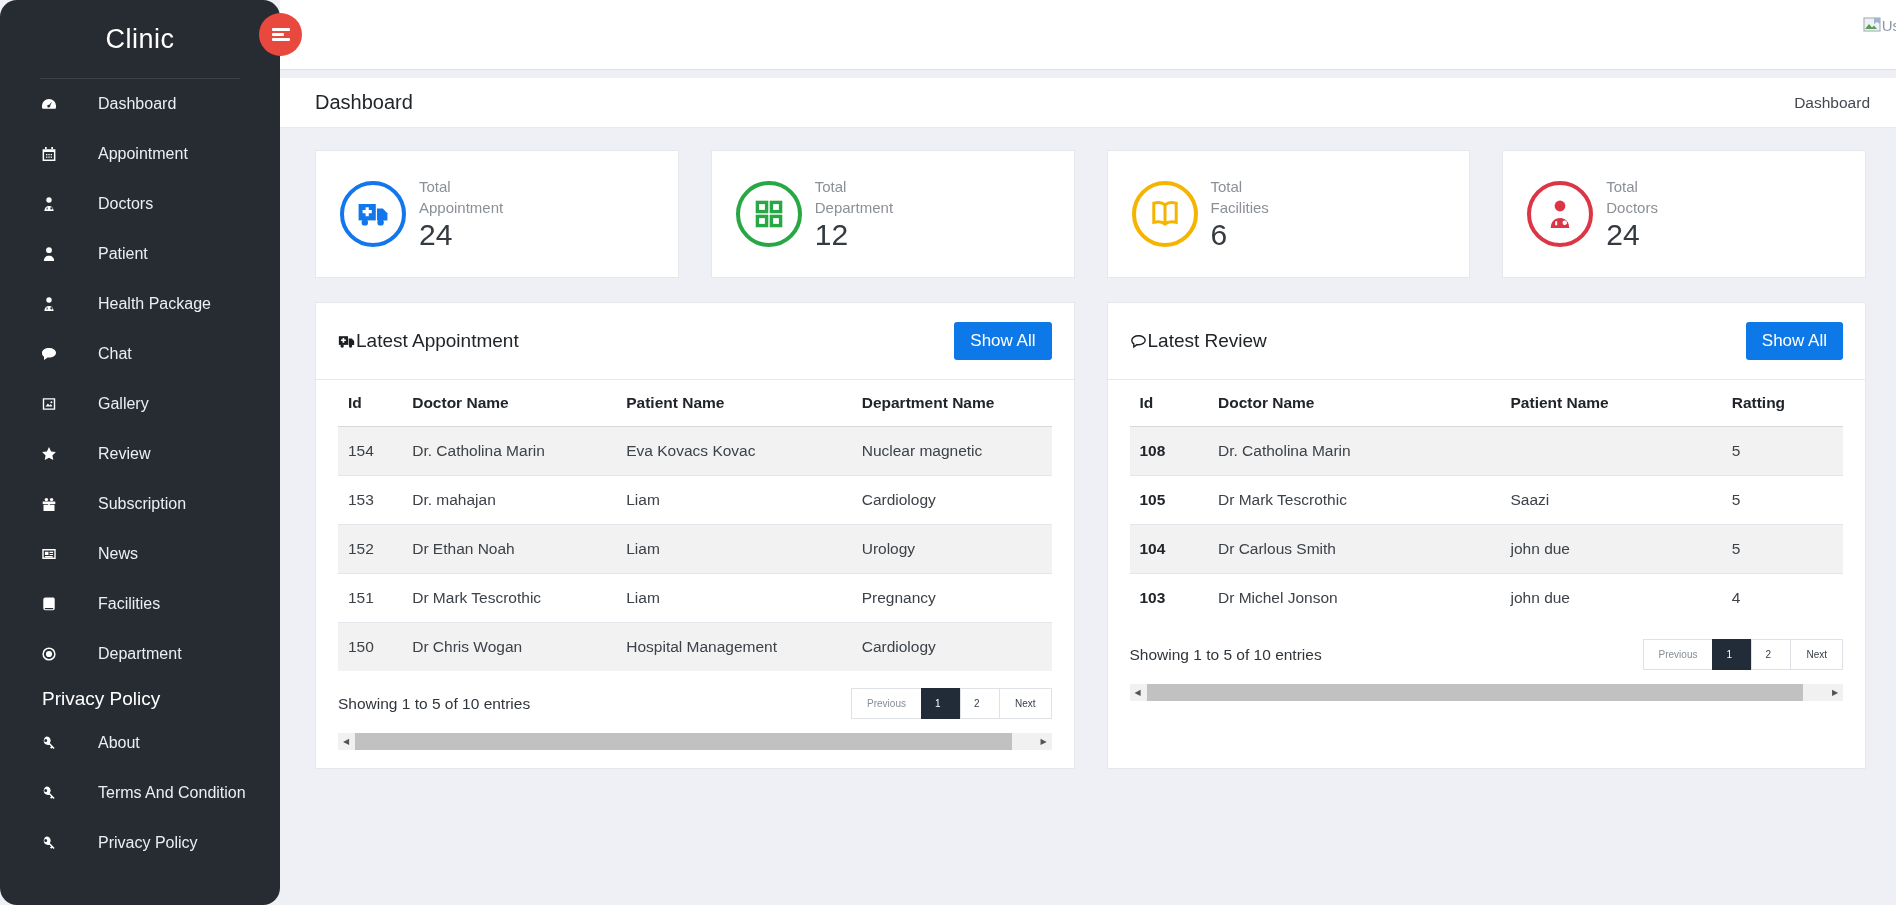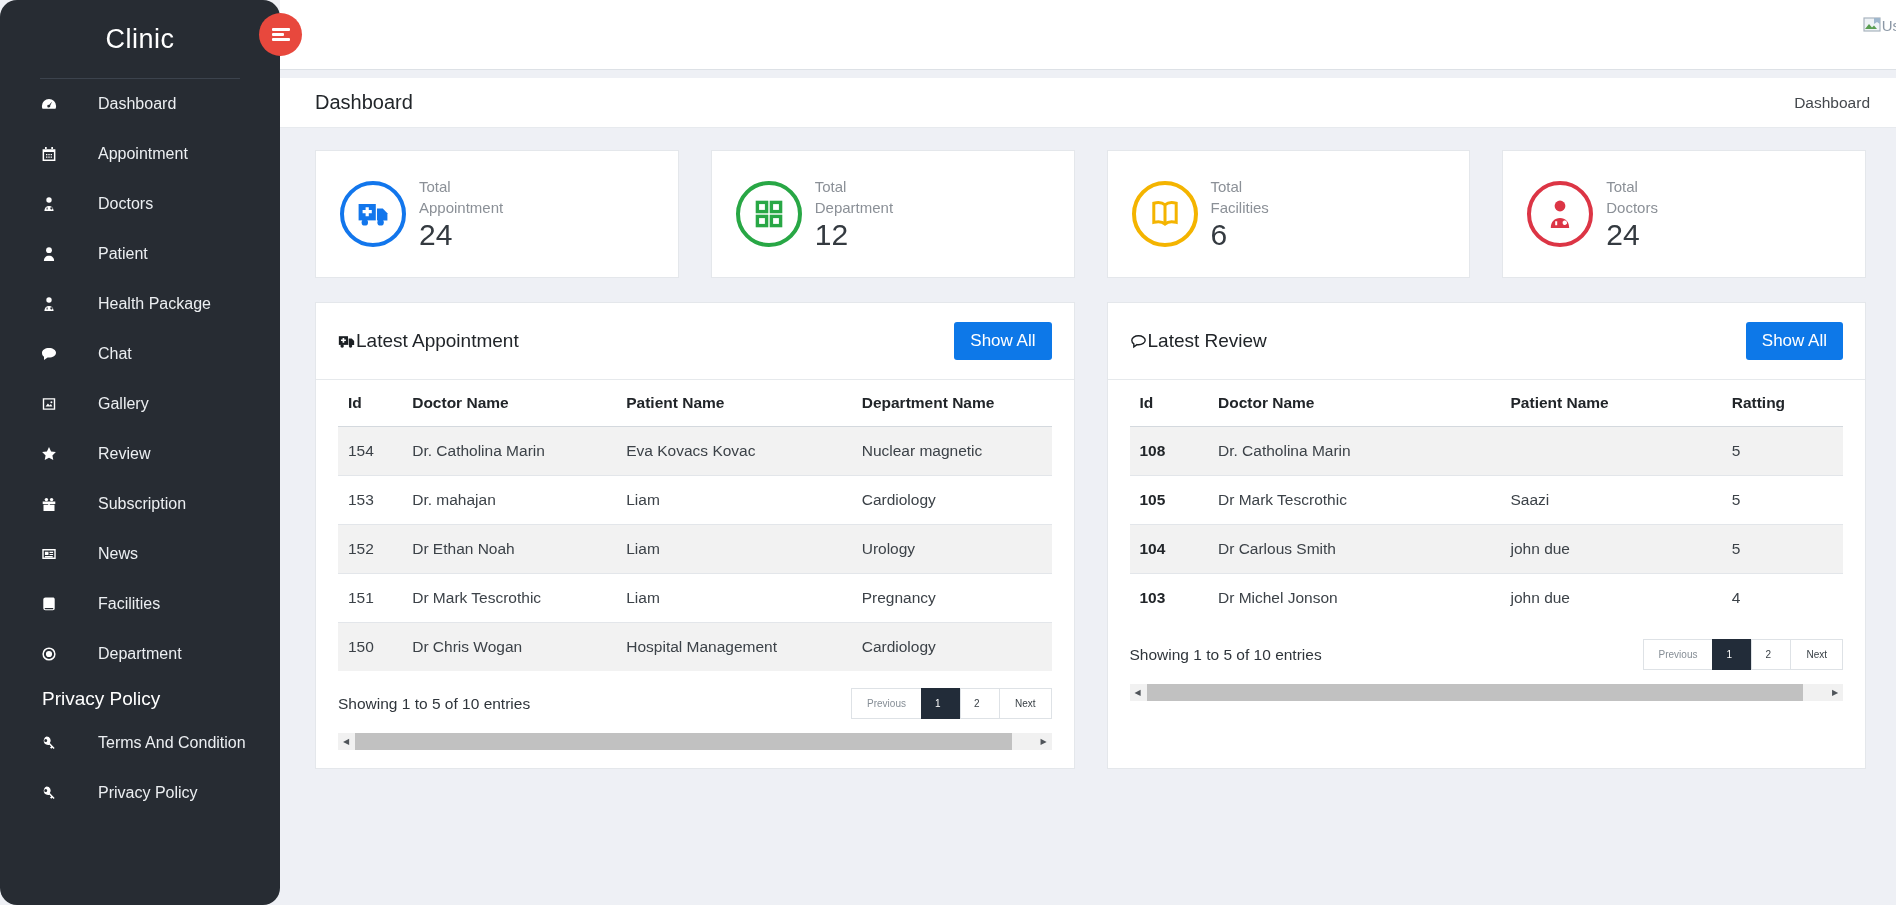--- a/index.html
+++ b/index.html
@@ -256,20 +256,28 @@
     </a>
 
     <div class="side-section">Privacy Policy</div>
 
     <a class="nav-item">
       <span class="ico">
           <svg>
             <use href="#i-key"></use>
           </svg>
         </span>
+      <span class="lbl">About</span>
+    </a>
+    <a class="nav-item">
+      <span class="ico">
+          <svg>
+            <use href="#i-key"></use>
+          </svg>
+        </span>
       <span class="lbl">Terms And Condition</span>
     </a>
     <a class="nav-item">
       <span class="ico">
           <svg>
             <use href="#i-key"></use>
           </svg>
         </span>
       <span class="lbl">Privacy Policy</span>
     </a>

